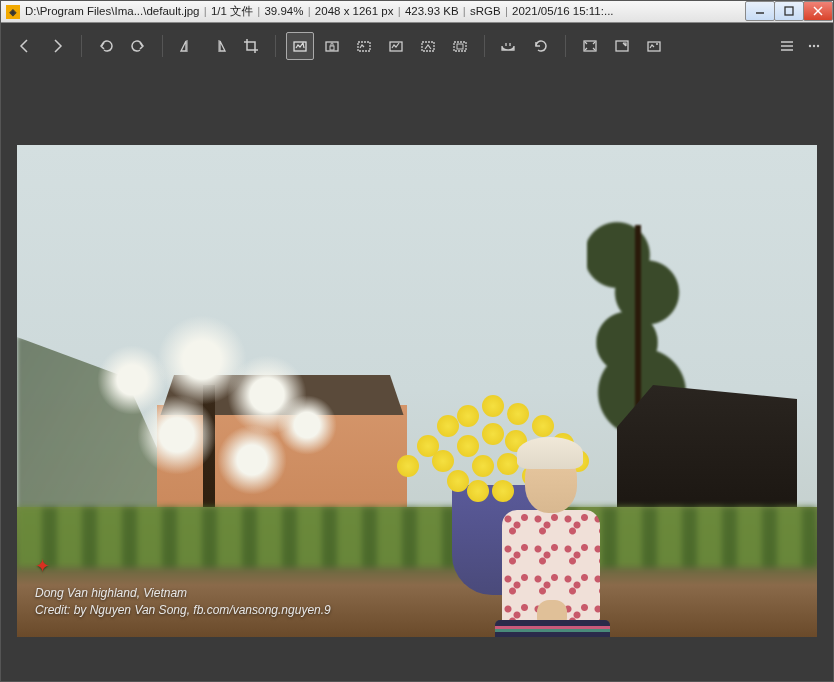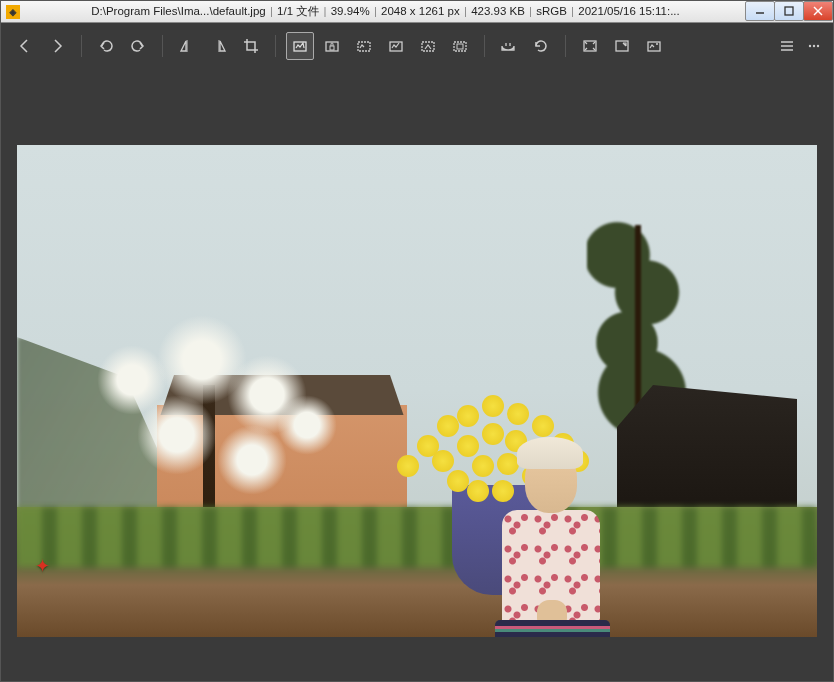--- a/index.html
+++ b/index.html
@@ -29,21 +29,20 @@
       justify-content: center;
       font-size: 9px;
       color: #333;
       font-weight: bold;
     }
     .title-text {
       flex: 1;
       white-space: nowrap;
       overflow: hidden;
       letter-spacing: 0;
-      text-align: center;
     }
     .title-sep { color: #888; margin: 0 1px; }
     .win-controls { display: flex; height: 100%; }
     .win-btn {
       width: 30px;
       height: 20px;
       display: flex;
       align-items: center;
       justify-content: center;
       border: 1px solid #888;
@@ -474,14 +473,18 @@
         <div class="fl" style="left:80px;top:85px"></div>
         <div class="fl" style="left:105px;top:85px"></div>
       </div>
       <div class="body"></div>
       <div class="hands"></div>
       <div class="skirt"></div>
       <div class="head"></div>
       <div class="hat"></div>
     </div>
     <div class="red-stamp">✦</div>
+    <div class="caption">
+      <div>Dong Van highland, Vietnam</div>
+      <div>Credit: by Nguyen Van Song, fb.com/vansong.nguyen.9</div>
+    </div>
   </div>
 </div>
 
 </body></html>

